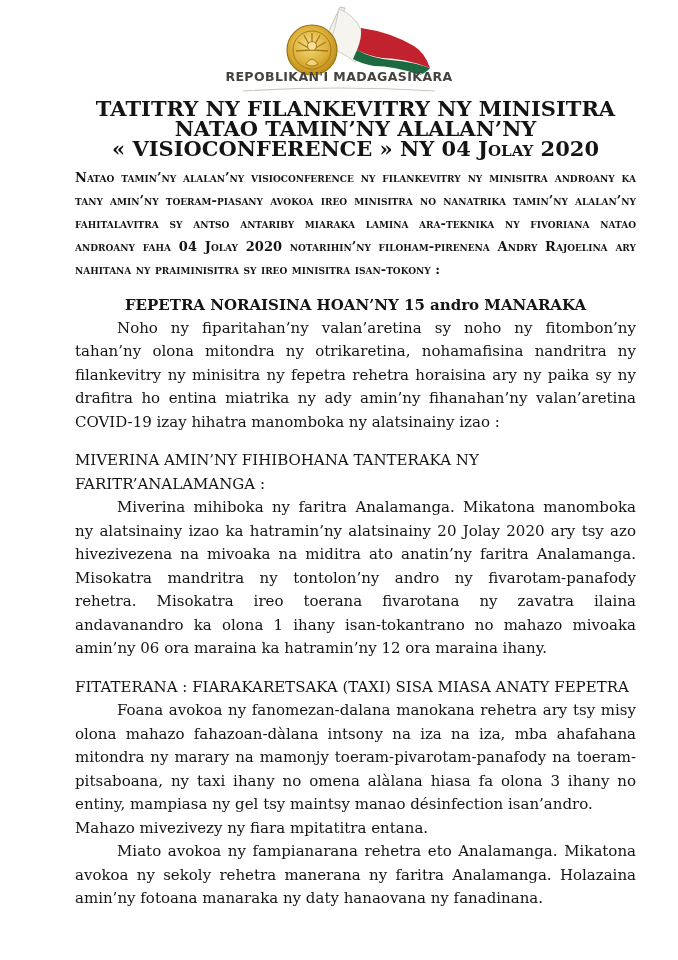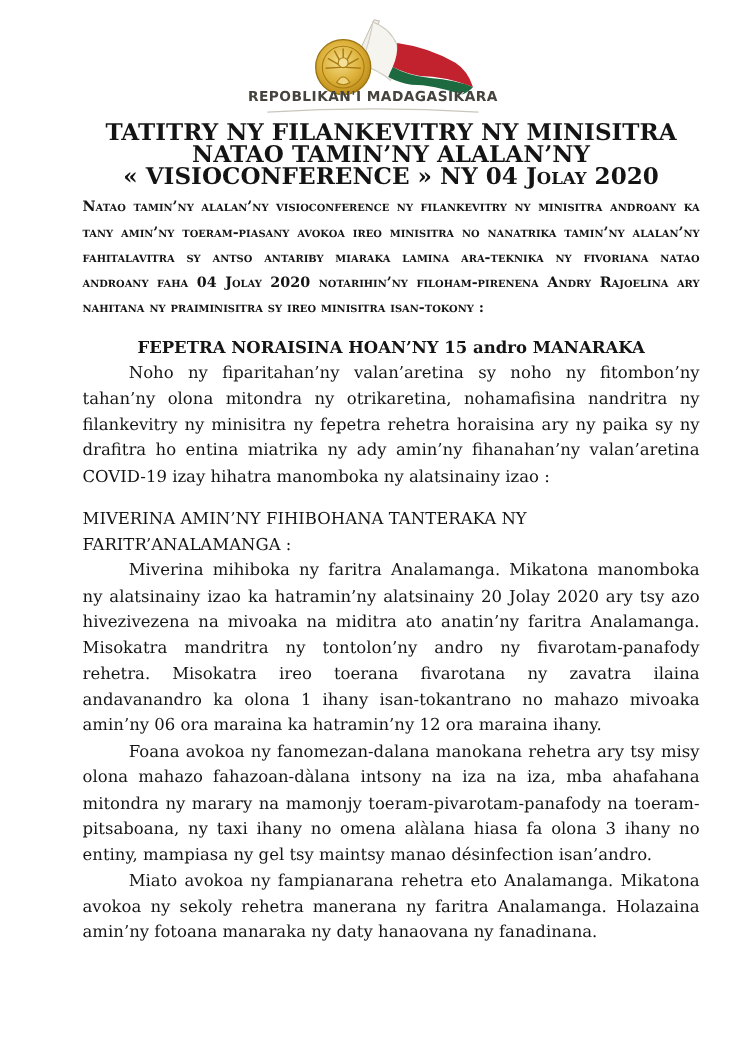--- a/index.html
+++ b/index.html
@@ -2,21 +2,21 @@
 <html><head>
 <meta charset="utf-8">
 <style>
   * { margin:0; padding:0; box-sizing:border-box; }
   html, body { background:#ffffff; }
   .page {
     position:relative; width:678px; height:960px; margin:0 auto;
     background:#ffffff; overflow:hidden;
     font-family:"DejaVu Serif","Liberation Serif",serif; color:#141414;
   }
-  .logo-block { text-align:center; padding-top:17px; line-height:1.1; }
+  .logo-block { text-align:center; padding-top:6px; line-height:1.1; }
   .emblem-svg { display:block; margin:0 auto; }
   .country-name {
     font-family:"DejaVu Sans","Liberation Sans",sans-serif;
     font-weight:bold; font-size:12.5px; letter-spacing:0.4px; color:#45433d;
     margin-top:-6px; text-shadow:0 1px 0 #ffffff;
   }
   .country-motto {
     font-family:"DejaVu Sans","Liberation Sans",sans-serif;
     font-size:8.5px; color:#98958b; letter-spacing:0.5px; margin-top:1px;
   }
@@ -88,18 +88,20 @@
     </div>
 
     <div class="intro">Natao tamin’ny alalan’ny visioconference ny filankevitry ny minisitra androany ka tany amin’ny toeram-piasany avokoa ireo minisitra no nanatrika tamin’ny alalan’ny fahitalavitra sy antso antariby miaraka lamina ara-teknika ny fivoriana natao androany faha 04 Jolay 2020 notarihin’ny filoham-pirenena Andry Rajoelina ary nahitana ny praiminisitra sy ireo minisitra isan-tokony :</div>
 
     <div class="sec-head-bold">FEPETRA NORAISINA HOAN’NY 15 andro MANARAKA</div>
     <div class="para">Noho ny fiparitahan’ny valan’aretina sy noho ny fitombon’ny tahan’ny olona mitondra ny otrikaretina, nohamafisina nandritra ny filankevitry ny minisitra ny fepetra rehetra horaisina ary ny paika sy ny drafitra ho entina miatrika ny ady amin’ny fihanahan’ny valan’aretina COVID-19 izay hihatra manomboka ny alatsinainy izao :</div>
 
     <div class="sub-head gap-s">MIVERINA AMIN’NY FIHIBOHANA TANTERAKA NY FARITR’ANALAMANGA :</div>
     <div class="para">Miverina mihiboka ny faritra Analamanga. Mikatona manomboka ny alatsinainy izao ka hatramin’ny alatsinainy 20 Jolay 2020 ary tsy azo hivezivezena na mivoaka na miditra ato anatin’ny faritra Analamanga. Misokatra mandritra ny tontolon’ny andro ny fivarotam-panafody rehetra. Misokatra ireo toerana fivarotana ny zavatra ilaina andavanandro ka olona 1 ihany isan-tokantrano no mahazo mivoaka amin’ny 06 ora maraina ka hatramin’ny 12 ora maraina ihany.</div>
 
+    <div class="sub-head gap-s">FITATERANA : FIARAKARETSAKA (TAXI) SISA MIASA ANATY FEPETRA</div>
     <div class="para">Foana avokoa ny fanomezan-dalana manokana rehetra ary tsy misy olona mahazo fahazoan-dàlana intsony na iza na iza, mba ahafahana mitondra ny marary na mamonjy toeram-pivarotam-panafody na toeram-pitsaboana, ny taxi ihany no omena alàlana hiasa fa olona 3 ihany no entiny, mampiasa ny gel tsy maintsy manao désinfection isan’andro.</div>
+    <div class="para-noindent">Mahazo mivezivezy ny fiara mpitatitra entana.</div>
 
     <div class="para">Miato avokoa ny fampianarana rehetra eto Analamanga. Mikatona avokoa ny sekoly rehetra manerana ny faritra Analamanga. Holazaina amin’ny fotoana manaraka ny daty hanaovana ny fanadinana.</div>
 
   </div>
 </div>
 
 </body></html>

